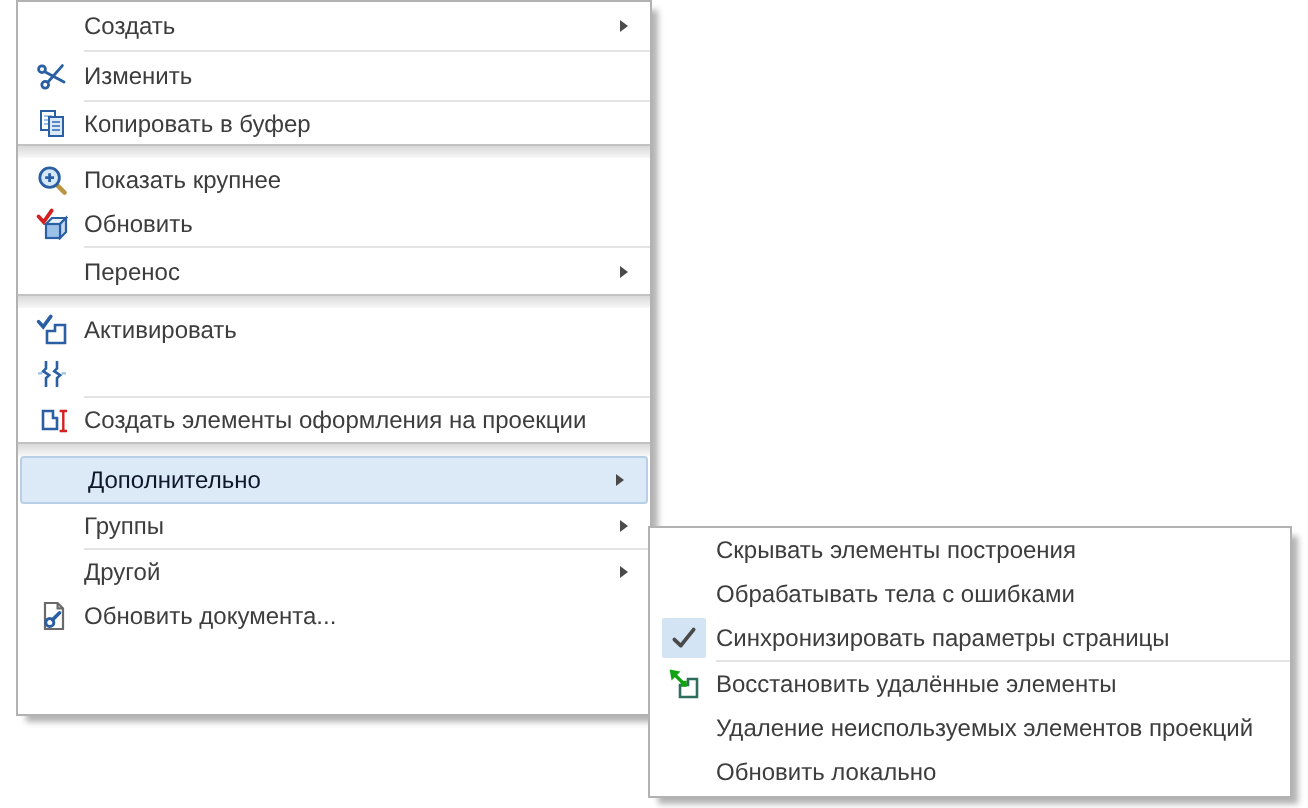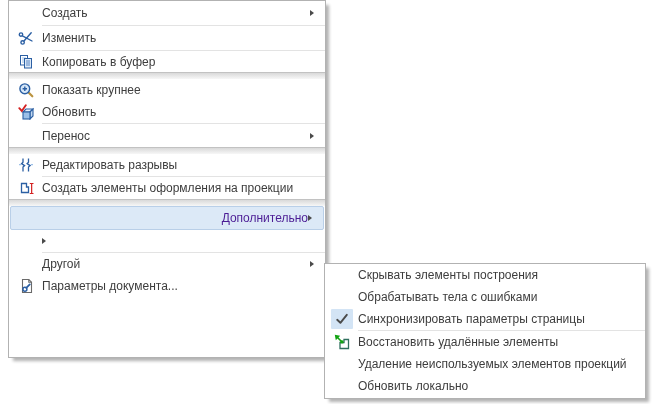--- a/index.html
+++ b/index.html
@@ -12,21 +12,21 @@
   .mi{display:flex;align-items:center;height:22px;cursor:default;white-space:nowrap;}
   .mi.h24{height:24px}.mi.h23{height:23px}.mi.h21{height:21px}
   .ic{flex:0 0 33px;width:33px;display:flex;align-items:center;justify-content:center;}
   .lbl{flex:1;overflow:hidden;}
   .arrow{width:0;height:0;border-top:3.5px solid transparent;border-bottom:3.5px solid transparent;
     border-left:4.5px solid #4a4a4a;margin-right:11px;}
   .sep{border-top:1px solid #e3e3e3;margin-left:33px;height:0;}
   .band{height:6px;border-top:1px solid #c2c2c2;
     background:linear-gradient(to bottom,#d9d9d9,#f7f7f7);}
   .hl{background:#dce9f7;border:1px solid #b9cfe8;border-radius:2px;margin:0 1px;}
-  .hl .lbl{color:#4c1d95;text-align:right;}
+  .hl .lbl{color:#0f172a;}
   .checkbox{width:22px;height:20px;background:#d3e4f5;border-radius:1px;
     display:flex;align-items:center;justify-content:center;}
   svg{display:block;}
 </style>
 </head>
 <body>
 
 <div class="menu" id="main-menu">
 
   <div class="mi h24">
@@ -90,31 +90,39 @@
   <div class="sep"></div>
 
   <div class="mi h23">
     <span class="ic"></span>
     <span class="lbl">Перенос</span>
     <span class="arrow"></span>
   </div>
 
   <div class="band"></div>
 
+  <div class="mi">
+    <span class="ic">
+      <svg width="16" height="16" viewBox="0 0 16 16">
+        <path d="M5.5 8.5 H9.5 V5.5 H14.5 V14.5 H5.5 Z" fill="#ffffff" stroke="#2b5fa3" stroke-width="1.3"></path>
+        <path d="M1.3 3.8 L3.6 6.4 L7.4 1.2" fill="none" stroke="#2b5fa3" stroke-width="1.8" stroke-linecap="round"></path>
+      </svg>
+    </span>
+    <span class="lbl">Активировать</span>
+  </div>
 
 
   <div class="mi">
     <span class="ic">
       <svg width="16" height="16" viewBox="0 0 16 16">
         <path d="M1 7.7 H3.2 M12.8 7.7 H15" stroke="#9cc0e8" stroke-width="1.2"></path>
         <path d="M5 1.5 V5.2 L3.6 6.6 L6.6 8.6 L5 10 V14.5" fill="none" stroke="#2b5fa3" stroke-width="1.3"></path>
         <path d="M10.5 1.5 V5.2 L9.1 6.6 L12.1 8.6 L10.5 10 V14.5" fill="none" stroke="#2b5fa3" stroke-width="1.3"></path>
       </svg>
     </span>
-    <span class="lbl">Редактировать разрывы</span>
   </div>
   <div class="sep"></div>
 
 
   <div class="mi">
     <span class="ic">
       <svg width="16" height="16" viewBox="0 0 16 16">
         <path d="M3.5 3.5 H8.5 V7 H10.5 V12.5 H3.5 Z" fill="none" stroke="#2b5fa3" stroke-width="1.3"></path>
         <path d="M11.8 3.5 H15.5 M13.65 3.5 V13.5 M11.8 13.5 H15.5" fill="none" stroke="#d42020" stroke-width="1.2"></path>
       </svg>
@@ -125,40 +133,41 @@
   <div class="band"></div>
 
   <div class="mi hl">
     <span class="ic"></span>
     <span class="lbl">Дополнительно</span>
     <span class="arrow"></span>
   </div>
 
   <div class="mi">
     <span class="ic"></span>
+    <span class="lbl">Группы</span>
     <span class="arrow"></span>
   </div>
   <div class="sep"></div>
 
   <div class="mi">
     <span class="ic"></span>
     <span class="lbl">Другой</span>
     <span class="arrow"></span>
   </div>
 
   <div class="mi h21">
     <span class="ic">
       <svg width="16" height="16" viewBox="0 0 16 16">
         <path d="M4.5 1.5 H10.8 L13.5 4.2 V14.5 H4.5 Z" fill="#ffffff" stroke="#6a6a6a" stroke-width="1.1"></path>
         <path d="M10.8 1.5 V4.2 H13.5" fill="none" stroke="#6a6a6a" stroke-width="1.1"></path>
         <circle cx="6.9" cy="11.2" r="2" fill="none" stroke="#2b5fa3" stroke-width="1.5"></circle>
         <line x1="8.3" y1="9.9" x2="11.8" y2="6.4" stroke="#2b5fa3" stroke-width="1.8" stroke-linecap="round"></line>
       </svg>
     </span>
-    <span class="lbl">Параметры документа...</span>
+    <span class="lbl">Обновить документа...</span>
   </div>
 </div>
 
 <div class="menu" id="sub-menu">
 
   <div class="mi">
     <span class="ic"></span>
     <span class="lbl">Скрывать элементы построения</span>
   </div>
 

